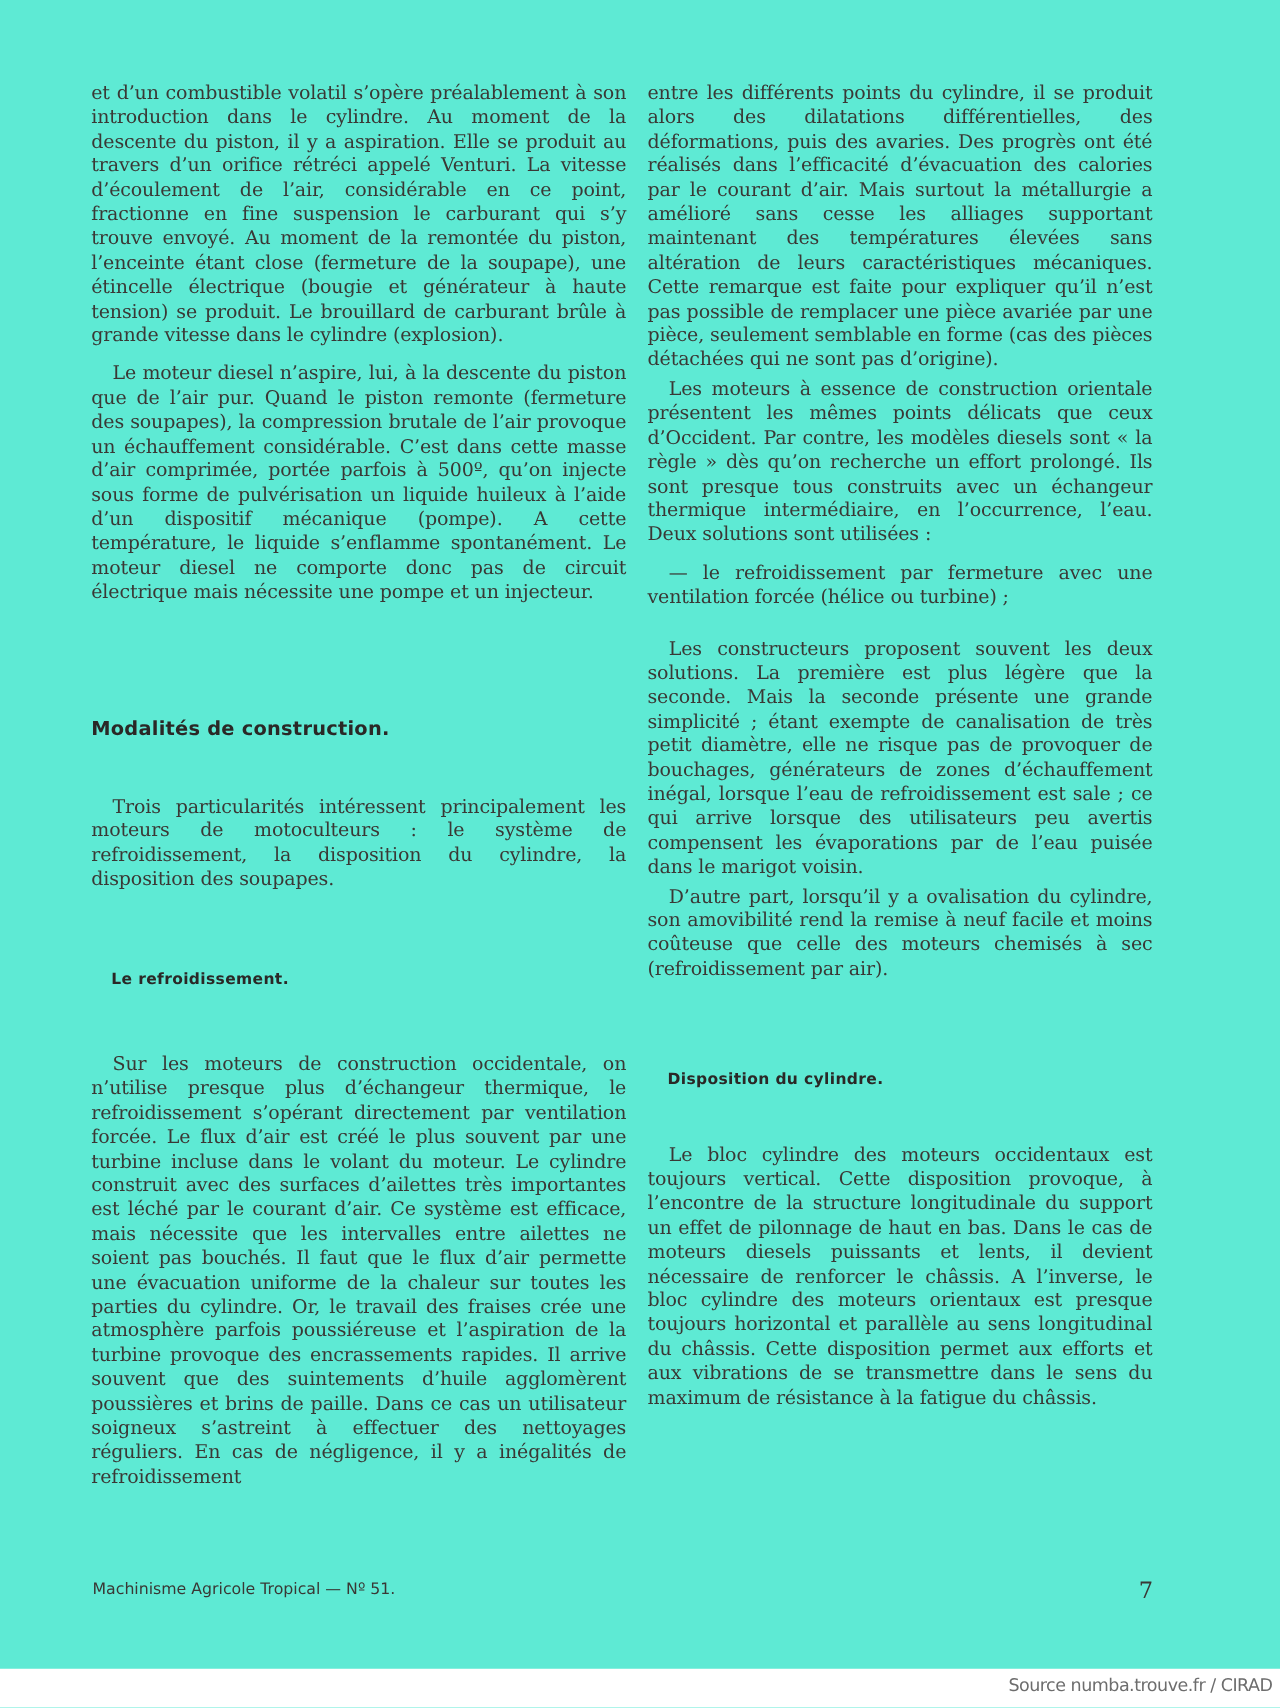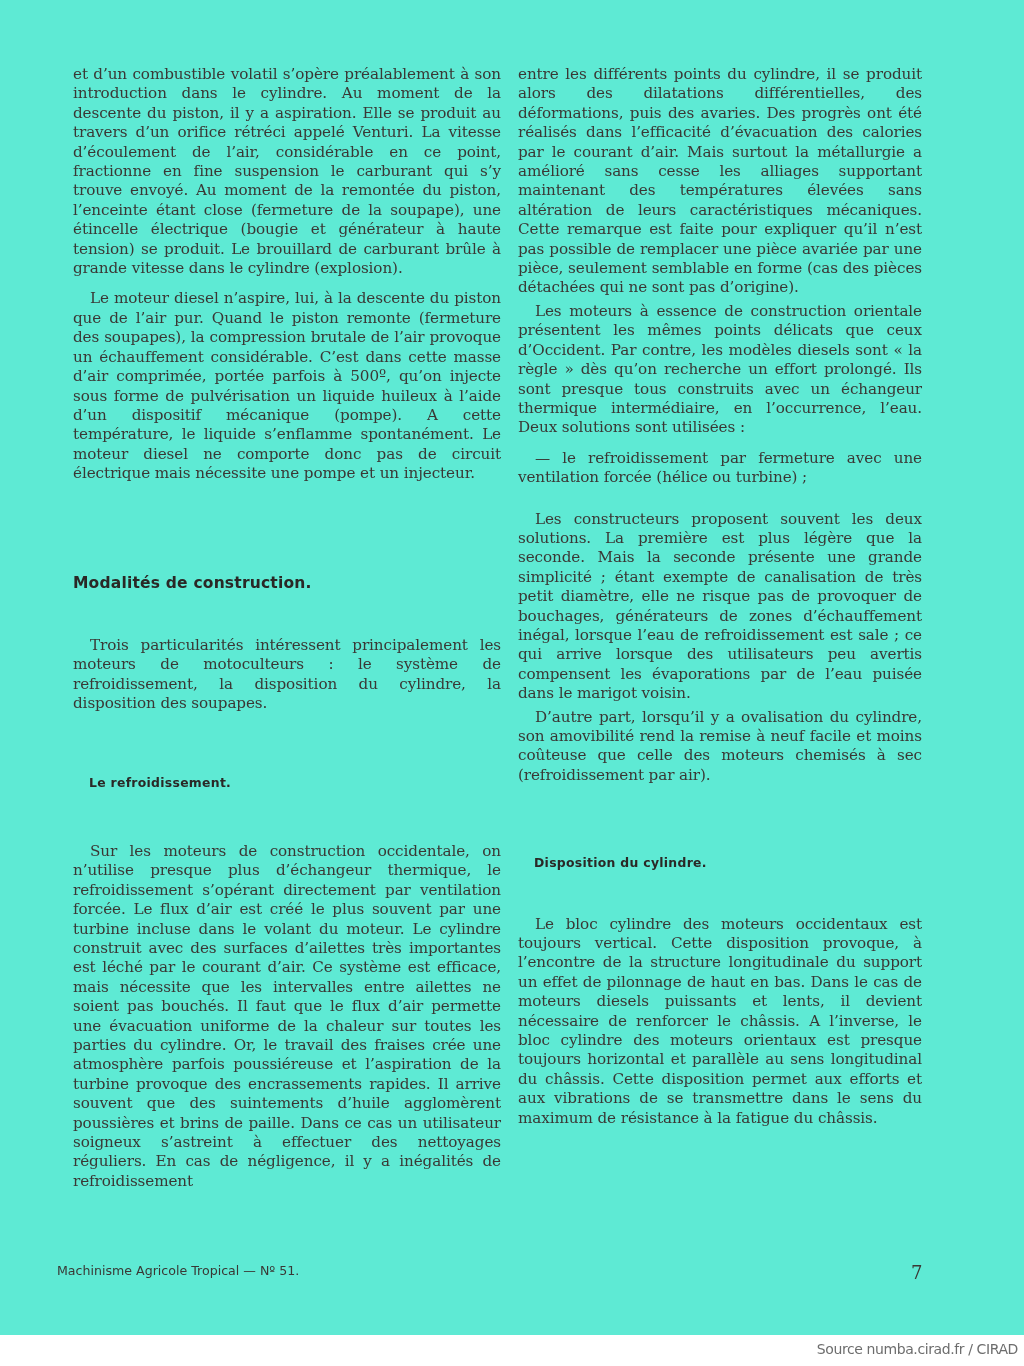--- a/index.html
+++ b/index.html
@@ -24,21 +24,21 @@
   .para.noindent { text-indent: 0; }
   .h-main {
     font-family: "DejaVu Sans", sans-serif; font-weight: bold; 
     font-size: 15.5px; color: #2a2826; margin: 0; letter-spacing: 0.2px;
   }
   .h-sub {
     font-family: "DejaVu Sans", sans-serif; font-weight: bold;
     font-size: 12.4px; color: #2a2826; margin: 0; padding-left: 16px; letter-spacing: 0.3px;
   }
   .footer-title {
-    position: absolute; left: 57px; top: 1263px;
+    position: absolute; left: 74px; top: 1263px;
     font-family: "DejaVu Sans", sans-serif; font-size: 12.6px; color: #3a3835;
   }
   .page-number {
     position: absolute; left: 911px; top: 1262px;
     font-family: "DejaVu Serif", serif; font-size: 18px; color: #3a3835;
   }
   .source {
     position: absolute; right: 6px; top: 1341px;
     font-family: "DejaVu Sans", sans-serif; font-size: 14px; color: #6d6d6d;
     letter-spacing: -0.4px;
@@ -78,13 +78,13 @@
     <h3 class="h-sub">Disposition du cylindre.</h3>
     <div style="height:42px"></div>
     <p class="para">Le bloc cylindre des moteurs occidentaux est toujours vertical. Cette disposition provoque, à l’encontre de la structure longitudinale du support un effet de pilonnage de haut en bas. Dans le cas de moteurs diesels puissants et lents, il devient nécessaire de renforcer le châssis. A l’inverse, le bloc cylindre des moteurs orientaux est presque toujours horizontal et parallèle au sens longitudinal du châssis. Cette disposition permet aux efforts et aux vibrations de se transmettre dans le sens du maximum de résistance à la fatigue du châssis.</p>
     <div style="height:4px"></div>
   </div>
 
   <div class="footer-title">Machinisme Agricole Tropical — Nº 51.</div>
   <div class="page-number">7</div>
 </div>
 
-<div class="source">Source numba.cirad.fr / CIRAD</div>
+<div class="source">Source numba.trouve.fr / CIRAD</div>
 
 </body></html>

